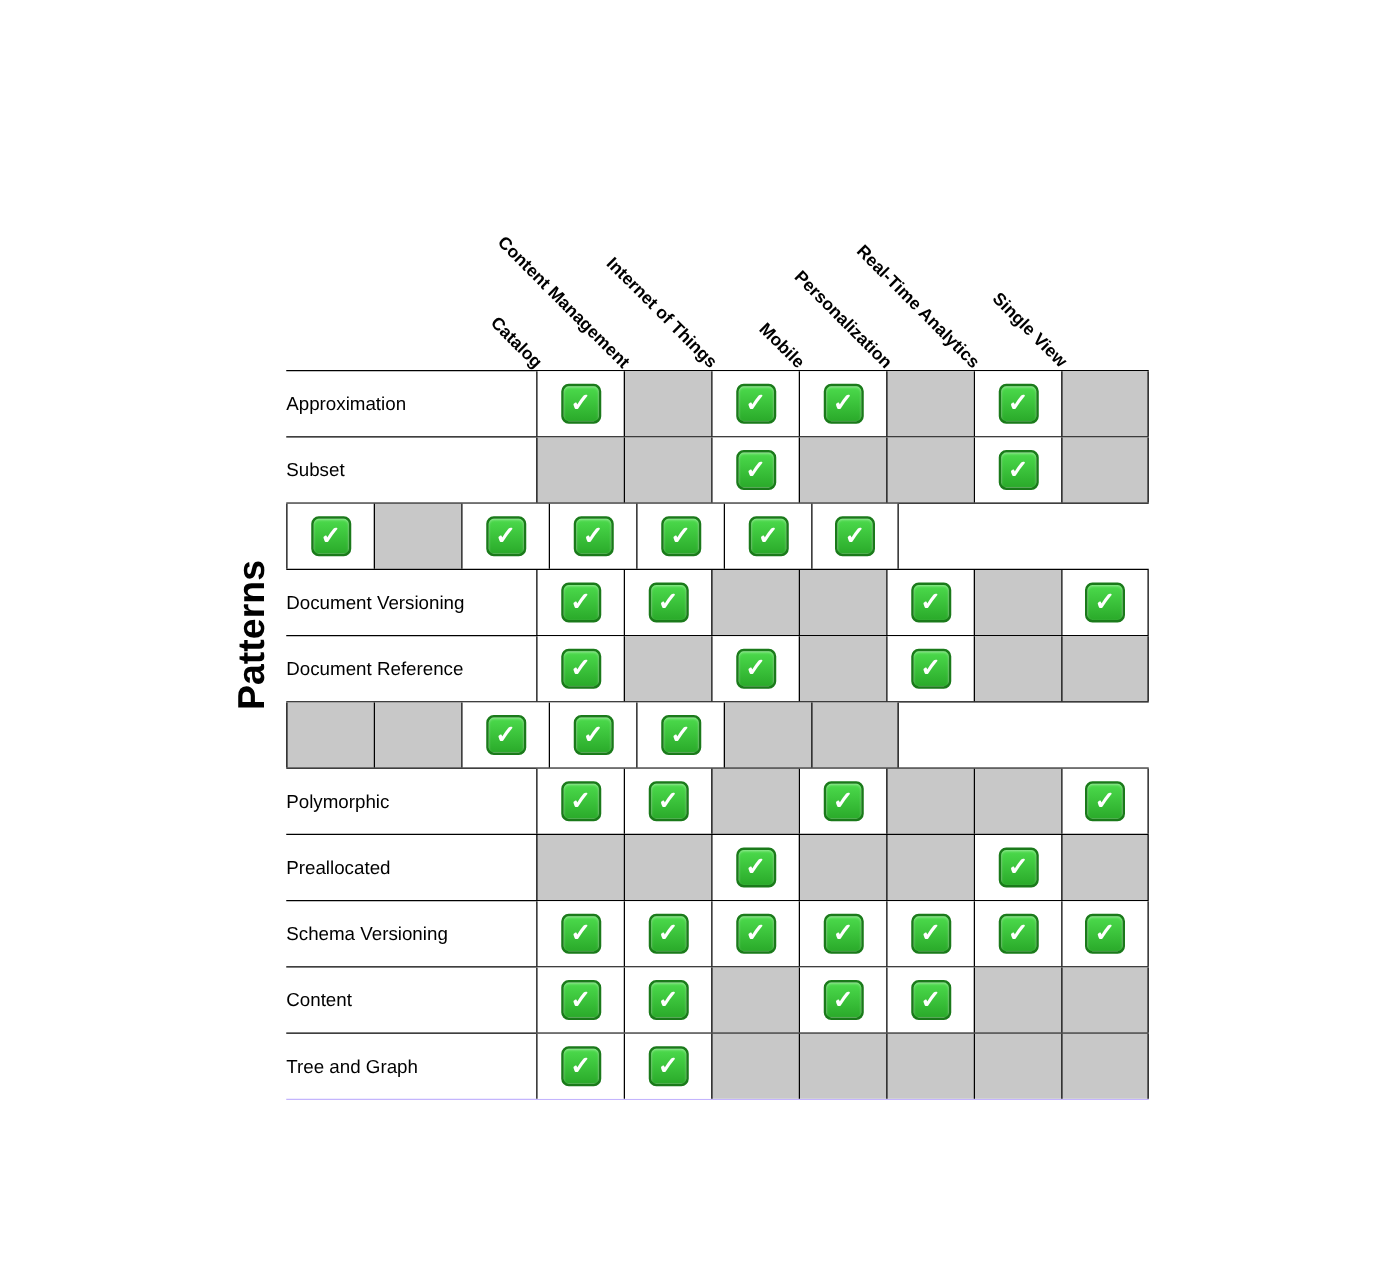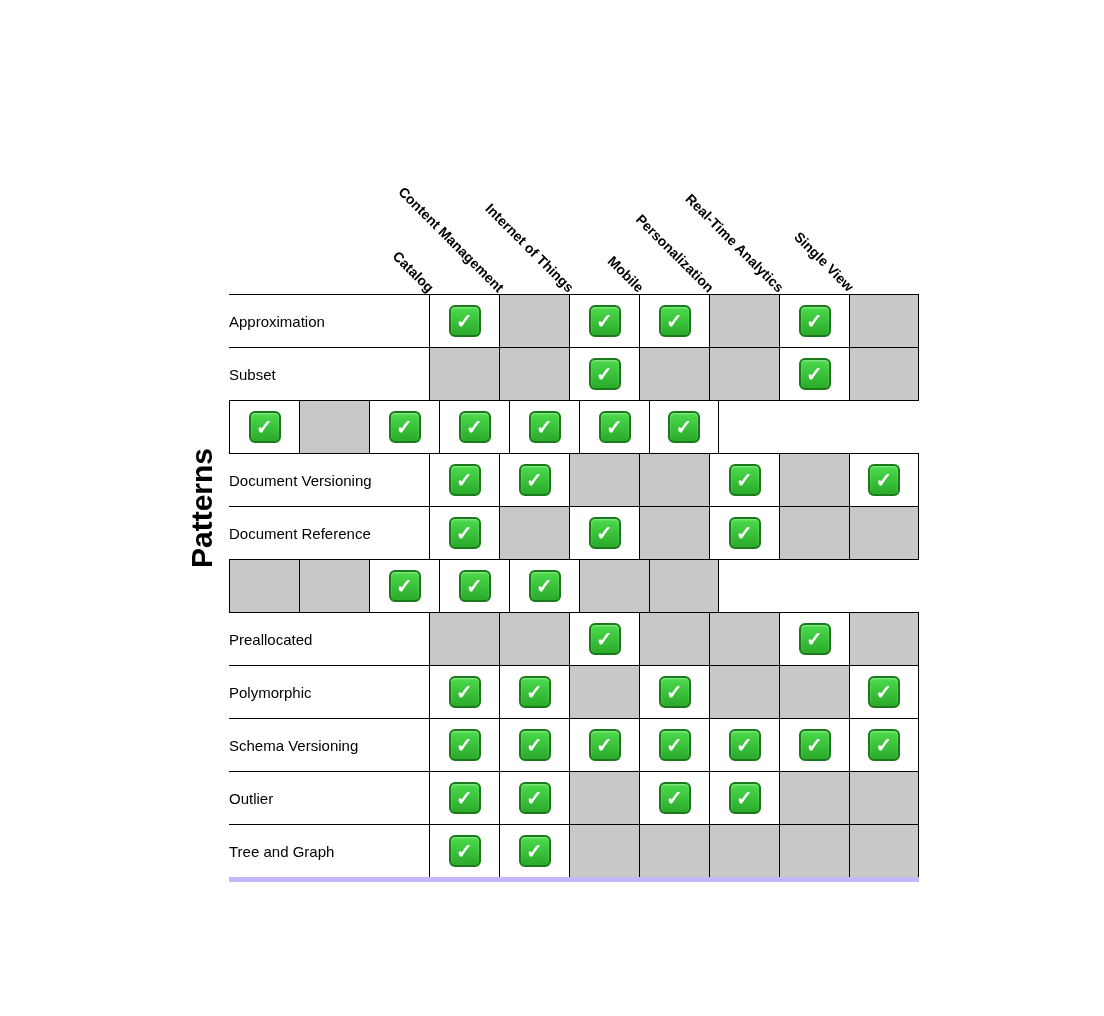--- a/index.html
+++ b/index.html
@@ -79,21 +79,21 @@
       flex-direction: column;
     }
 
     .grid-row {
       display: flex;
       flex-direction: row;
       border-top: 1px solid #000;
     }
 
     .grid-row:last-child {
-      border-bottom: 5px solid #c4b5fd;
+      border-bottom: 1px solid #c4b5fd;
     }
 
     .row-label {
       width: 200px;
       font-size: 15px;
       font-weight: normal;
       display: flex;
       align-items: center;
       padding: 0 10px 0 0;
       height: 52px;
@@ -269,52 +269,52 @@
             <div class="cell white">
               <div class="checkmark"></div>
             </div>
             <div class="cell white">
               <div class="checkmark"></div>
             </div>
             <div class="cell gray"></div>
             <div class="cell gray"></div>
           </div>
           <div class="grid-row">
+            <div class="row-label">Polymorphic</div>
+            <div class="cell white">
+              <div class="checkmark"></div>
+            </div>
+            <div class="cell white">
+              <div class="checkmark"></div>
+            </div>
+            <div class="cell gray"></div>
+            <div class="cell white">
+              <div class="checkmark"></div>
+            </div>
+            <div class="cell gray"></div>
+            <div class="cell gray"></div>
+            <div class="cell white">
+              <div class="checkmark"></div>
+            </div>
+          </div>
+          <div class="grid-row">
             <div class="row-label">Preallocated</div>
             <div class="cell gray"></div>
             <div class="cell gray"></div>
             <div class="cell white">
               <div class="checkmark"></div>
             </div>
             <div class="cell gray"></div>
             <div class="cell gray"></div>
             <div class="cell white">
               <div class="checkmark"></div>
             </div>
             <div class="cell gray"></div>
           </div>
           <div class="grid-row">
-            <div class="row-label">Polymorphic</div>
-            <div class="cell white">
-              <div class="checkmark"></div>
-            </div>
-            <div class="cell white">
-              <div class="checkmark"></div>
-            </div>
-            <div class="cell gray"></div>
-            <div class="cell white">
-              <div class="checkmark"></div>
-            </div>
-            <div class="cell gray"></div>
-            <div class="cell gray"></div>
-            <div class="cell white">
-              <div class="checkmark"></div>
-            </div>
-          </div>
-          <div class="grid-row">
             <div class="row-label">Schema Versioning</div>
             <div class="cell white">
               <div class="checkmark"></div>
             </div>
             <div class="cell white">
               <div class="checkmark"></div>
             </div>
             <div class="cell white">
               <div class="checkmark"></div>
             </div>
@@ -325,21 +325,21 @@
               <div class="checkmark"></div>
             </div>
             <div class="cell white">
               <div class="checkmark"></div>
             </div>
             <div class="cell white">
               <div class="checkmark"></div>
             </div>
           </div>
           <div class="grid-row">
-            <div class="row-label">Outlier</div>
+            <div class="row-label">Content</div>
             <div class="cell white">
               <div class="checkmark"></div>
             </div>
             <div class="cell white">
               <div class="checkmark"></div>
             </div>
             <div class="cell gray"></div>
             <div class="cell white">
               <div class="checkmark"></div>
             </div>

